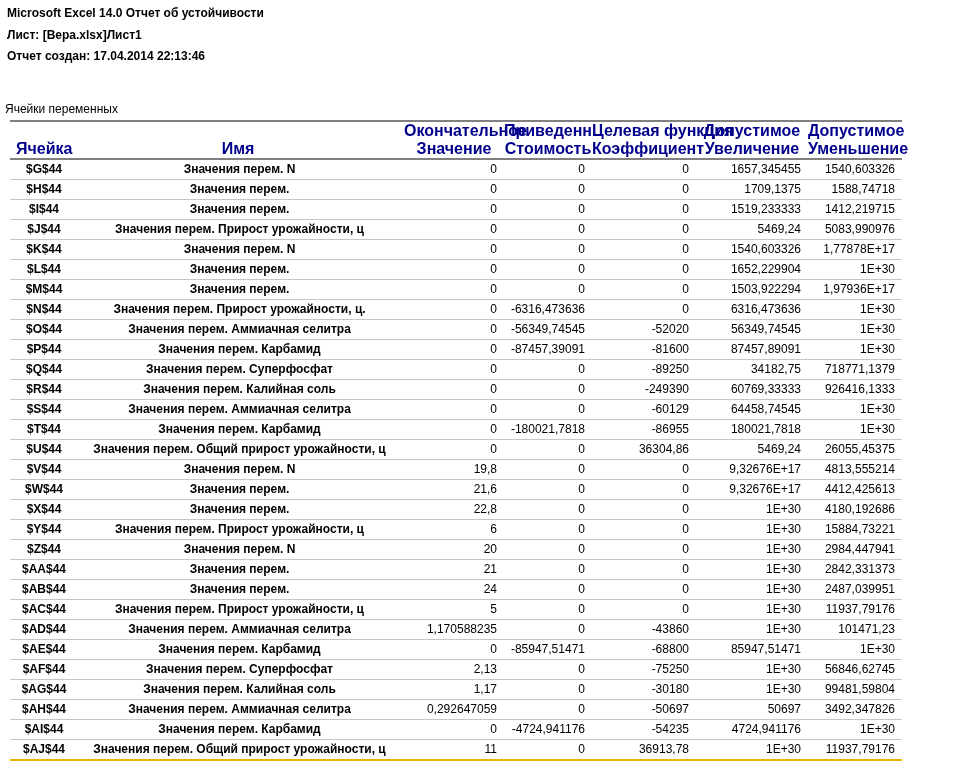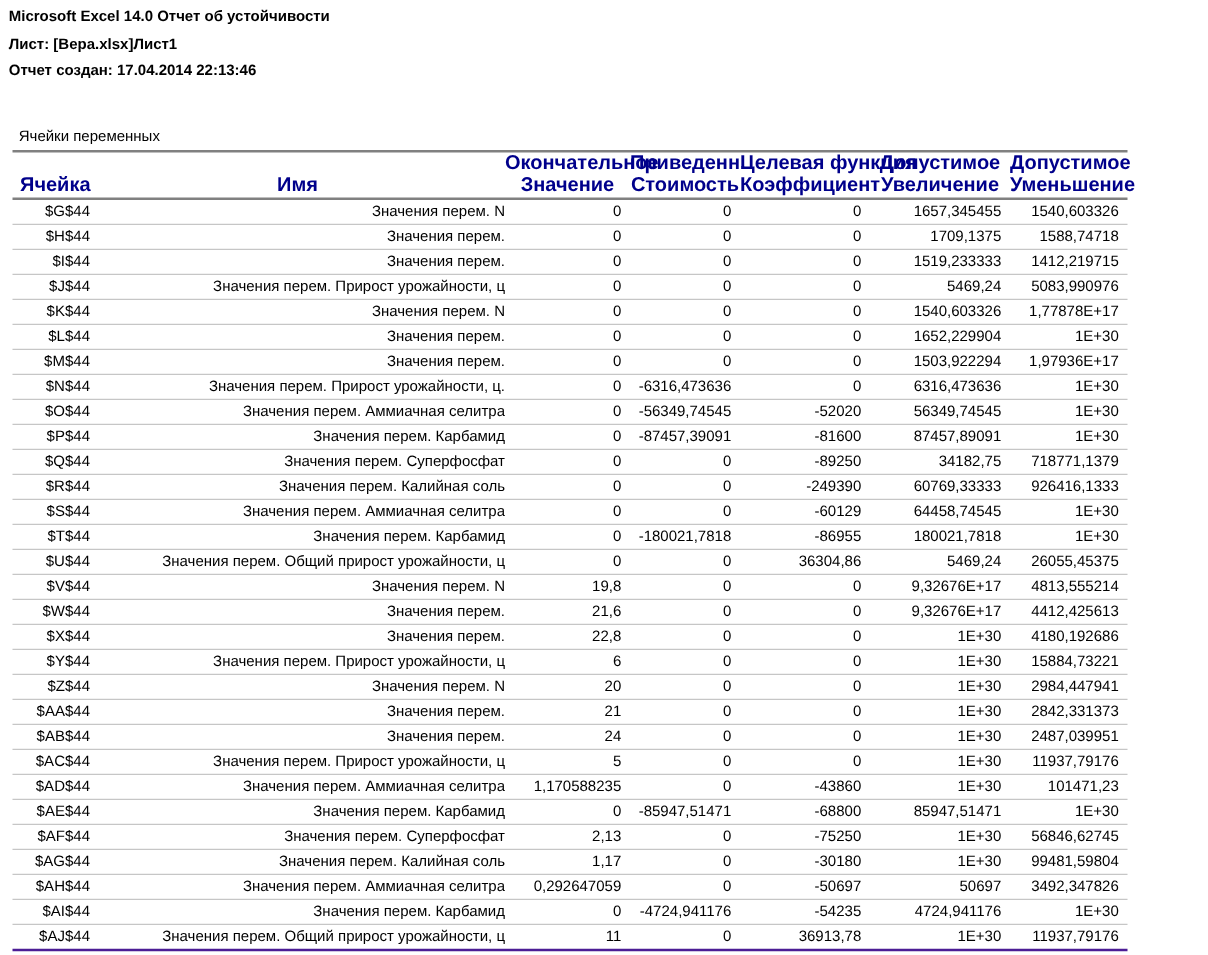--- a/index.html
+++ b/index.html
@@ -7,42 +7,42 @@
     width:966px; height:764px; position:relative; overflow:hidden;
     background:#ffffff; color:#000000;
     font-family:"Liberation Sans", sans-serif;
   }
   .title-block {
     position:absolute; top:3px; left:7px;
     font-weight:bold; font-size:12px; line-height:21.5px;
     white-space:nowrap;
   }
   .section-label {
-    position:absolute; top:102px; left:15px;
+    position:absolute; top:102px; left:5px;
     font-size:12px; white-space:nowrap;
   }
   table.report {
     position:absolute; top:120px; left:10px; width:892px;
     border-collapse:collapse; table-layout:fixed; font-size:12px;
   }
   thead th {
     color:#00008B; font-weight:bold; font-size:16px; padding:0;
     vertical-align:bottom;
     border-top:2px solid #808080;
     border-bottom:2px solid #808080;
   }
   th .h-line { height:18px; line-height:18px; white-space:nowrap; text-align:center; overflow:visible; }
   th.col-cell .h-line { text-align:right; padding-left:6px; }
   tbody td {
     height:19px; line-height:19px;
     border-bottom:1px solid #c6c6c6;
     padding:0; white-space:nowrap; overflow:hidden;
   }
-  tbody tr:last-child td { border-bottom:2px solid #4c1d95; }
-  td.l { text-align:right; padding-left:6px; }
+  tbody tr:last-child td { border-bottom:2px solid #eab308; }
+  td.l { text-align:center; padding-left:6px;font-weight:bold; }
   td.name { padding-left:3px; }
   td.r { text-align:right; padding-right:7px; }
 </style>
 </head>
 <body>
 
 <div class="title-block">
   <div>Microsoft Excel 14.0 Отчет об устойчивости</div>
   <div>Лист: [Вера.xlsx]Лист1</div>
   <div>Отчет создан: 17.04.2014 22:13:46</div>

